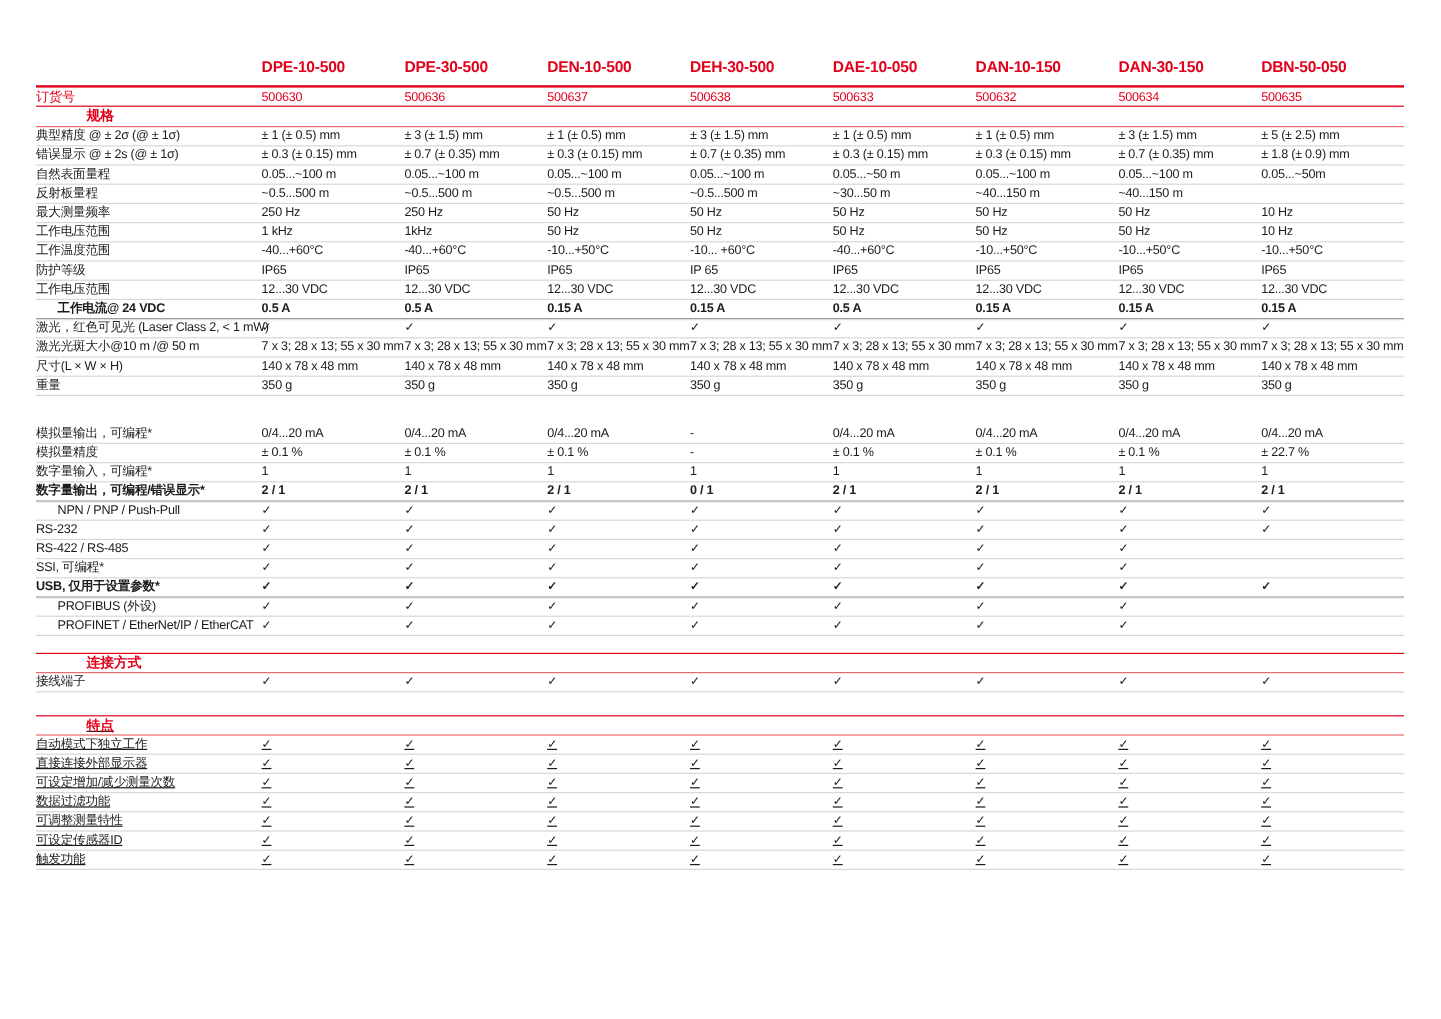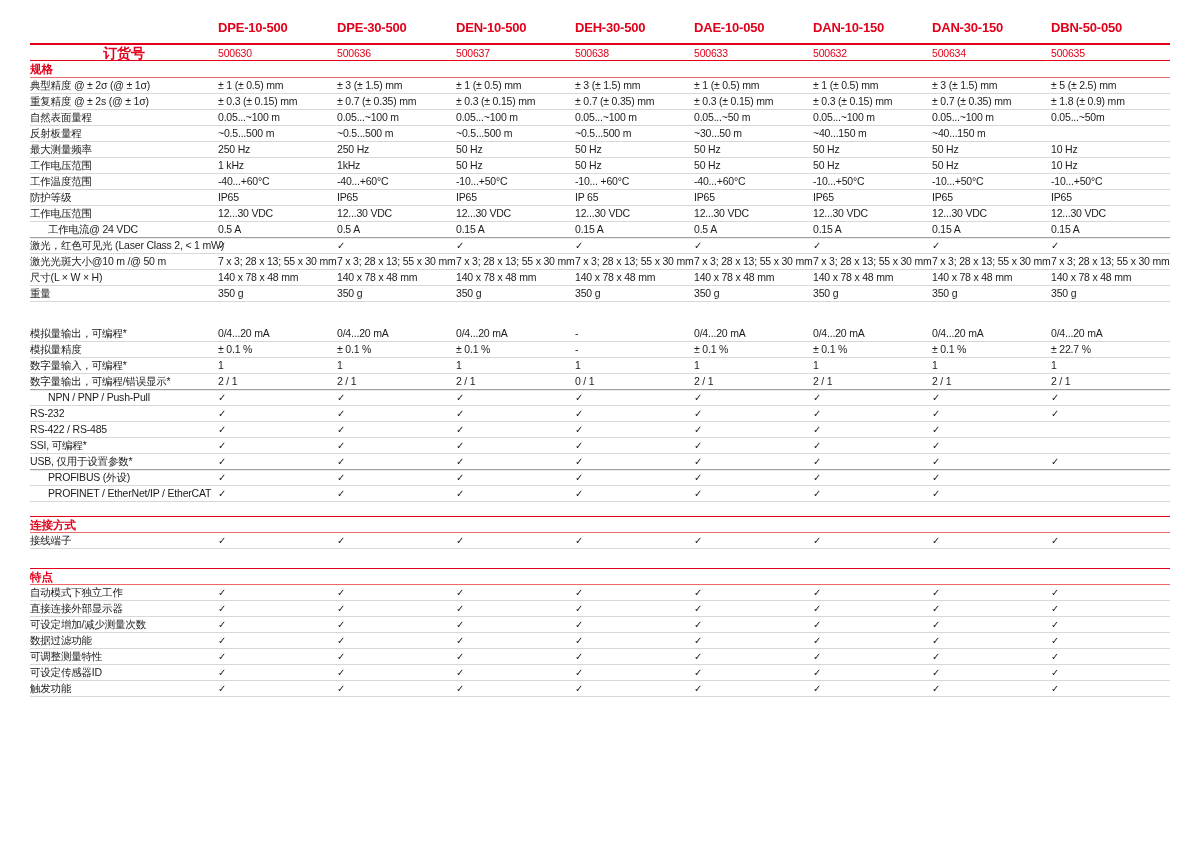--- a/index.html
+++ b/index.html
@@ -4,37 +4,37 @@
 <style>
   :root { --red:#e2001a; --ink:#1c1c1c; --line:#d8d8d8; --strongline:#9f9f9f; }
   * { box-sizing:border-box; }
   html,body { margin:0; padding:0; width:1201px; height:849px; background:#ffffff;
               font-family:"Liberation Sans", sans-serif; color:var(--ink);
               overflow:hidden; -webkit-font-smoothing:antialiased; }
   #datasheet { position:absolute; left:30px; top:20px; width:1140px; }
   .row { display:grid; grid-template-columns:188px repeat(8,119px); align-items:center; }
   .cell { white-space:nowrap; overflow:visible; }
   
-  .head { height:25px; align-items:end; border-bottom:2px solid var(--red); padding-bottom:19px; }
+  .head { height:25px; align-items:end; border-bottom:2px solid var(--red); padding-bottom:19px;margin-top:28px; }
   .pname { color:var(--red); font-weight:bold; font-size:13px; }
   
   .order { height:16px; line-height:16px; font-size:10.5px; color:var(--red);
            border-bottom:1.5px solid var(--red); }
-  .order .label { font-weight:bold; font-size:14px;text-align:center; }
+  .order .label { font-weight:normal; font-size:11px; }
   
   .section { margin-top:24px; }
   .section.first { margin-top:0; }
   .section.gap-sm { margin-top:14px;font-family:Liberation Serif, serif; }
-  .section.gap-md { margin-top:19px; }
+  .section.gap-md { margin-top:19px;text-decoration:underline; }
   .stitle { height:17px; line-height:17px; border-bottom:1px solid #ea6a6a; }
-  .stitle .title { grid-column:1 / -1; color:var(--red); font-weight:bold; font-size:11.5px; }
+  .stitle .title { grid-column:1 / -1; color:var(--red); font-weight:bold; font-size:11.5px;margin-left:42px; }
   .section:not(.first) .stitle { border-top:1.5px solid var(--red); }
   
   .data { height:16px; line-height:15px; font-size:10.5px; border-bottom:1px solid var(--line); }
-  .data.strong { border-bottom:1px solid var(--strongline); box-shadow:0 1px 0 #ececec; }
+  .data.strong { border-bottom:1px solid var(--strongline); box-shadow:0 1px 0 #ececec;font-weight:bold; }
   .label { letter-spacing:-0.2px; }
   .indent { padding-left:18px; }
   .val { letter-spacing:-0.2px; padding-right:4px; }
   .check { font-size:10px; }
 </style>
 </head>
 <body>
 
 <div id="datasheet">
     <div class="row head">
@@ -68,21 +68,21 @@
         <div class="cell val">± 1 (± 0.5) mm</div>
         <div class="cell val">± 3 (± 1.5) mm</div>
         <div class="cell val">± 1 (± 0.5) mm</div>
         <div class="cell val">± 3 (± 1.5) mm</div>
         <div class="cell val">± 1 (± 0.5) mm</div>
         <div class="cell val">± 1 (± 0.5) mm</div>
         <div class="cell val">± 3 (± 1.5) mm</div>
         <div class="cell val">± 5 (± 2.5) mm</div>
       </div>
       <div class="row data">
-        <div class="cell label">重复精度 @ ± 2s (@ ± 1σ)</div>
+        <div class="cell label">错误显示 @ ± 2s (@ ± 1σ)</div>
         <div class="cell val">± 0.3 (± 0.15) mm</div>
         <div class="cell val">± 0.7 (± 0.35) mm</div>
         <div class="cell val">± 0.3 (± 0.15) mm</div>
         <div class="cell val">± 0.7 (± 0.35) mm</div>
         <div class="cell val">± 0.3 (± 0.15) mm</div>
         <div class="cell val">± 0.3 (± 0.15) mm</div>
         <div class="cell val">± 0.7 (± 0.35) mm</div>
         <div class="cell val">± 1.8 (± 0.9) mm</div>
       </div>
       <div class="row data">

